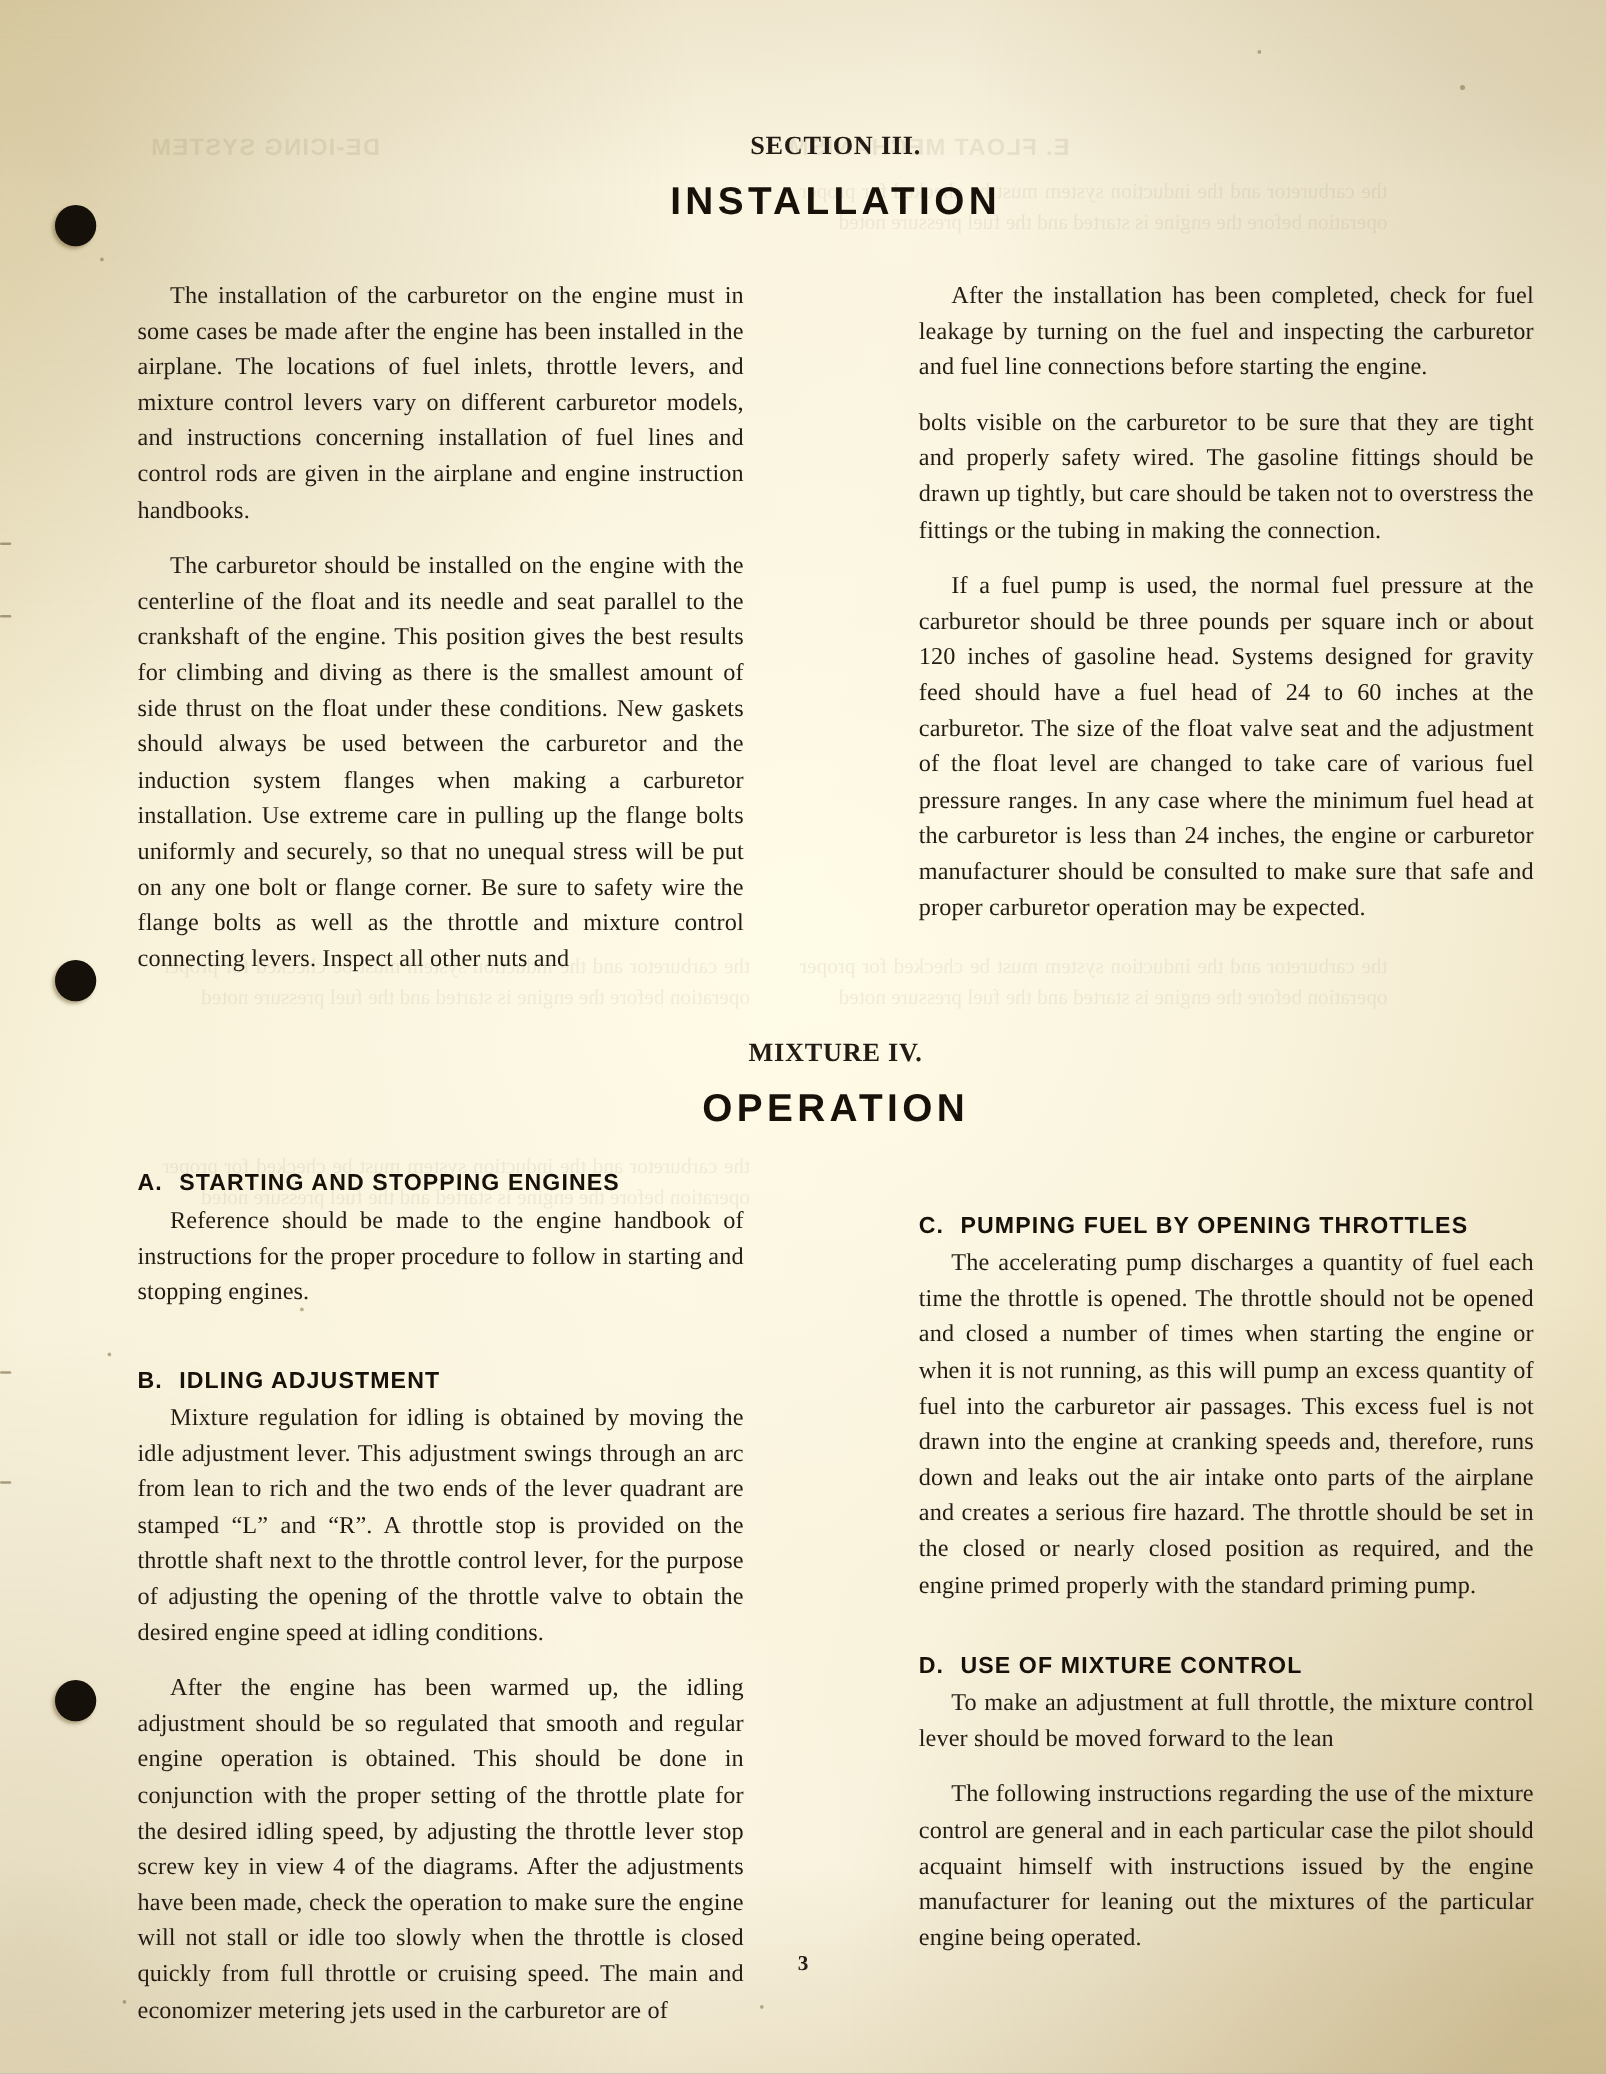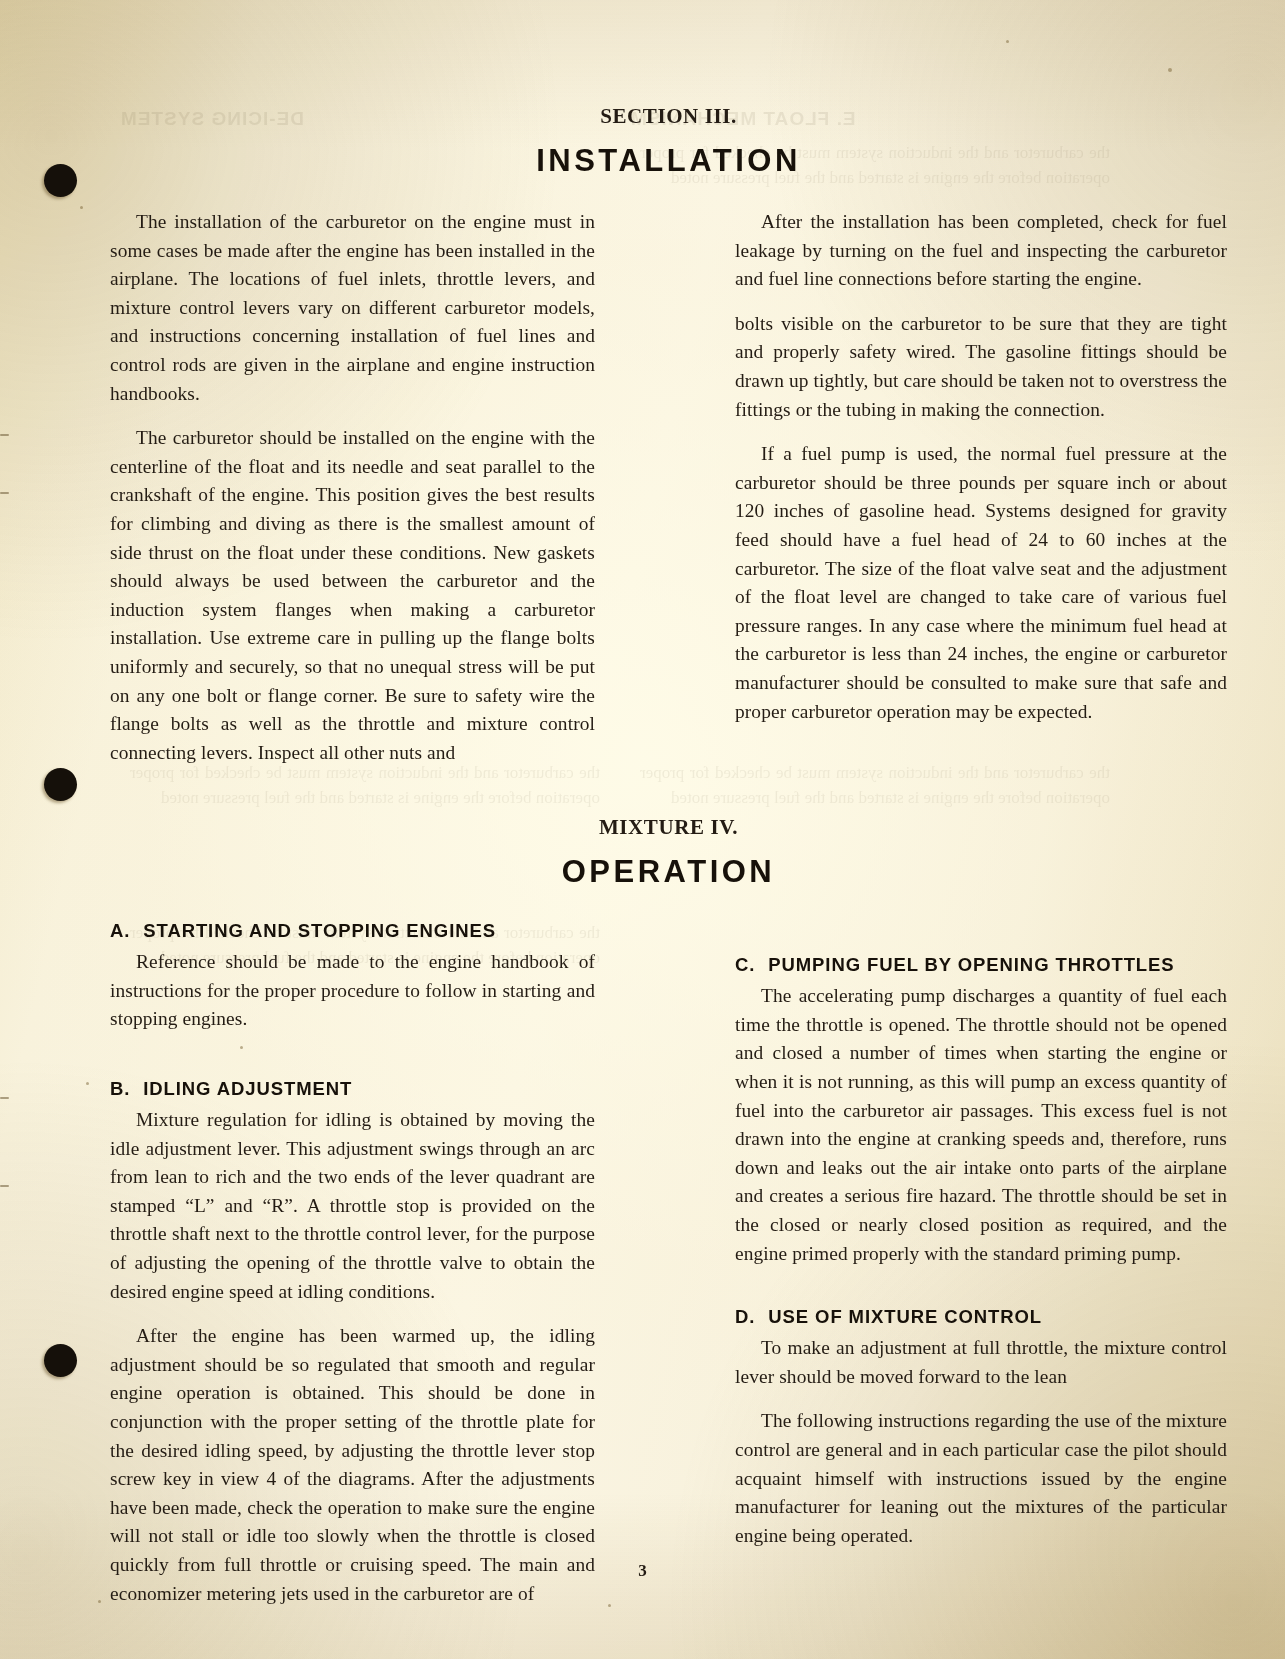--- a/index.html
+++ b/index.html
@@ -191,21 +191,21 @@
   <div class="speck" style="left:240px; top:1046px; width:3px; height:3px;"></div>
   <div class="speck" style="left:608px; top:1604px; width:3px; height:3px;"></div>
   <div class="speck" style="left:98px; top:1600px; width:3px; height:3px;"></div>
 
   <div class="content" style="padding:104px 58px 0 110px;">
 
     <div>
       <p class="sec-label">SECTION III.</p>
       <h1 class="sec-title">INSTALLATION</h1>
 
-      <div class="columns" style="margin-top:29px;">
+      <div class="columns" style="margin-top:44px;">
         <div class="col left">
           <p class="body">The installation of the carburetor on the engine must in some cases be made after the engine has been installed in the airplane.  The locations of fuel inlets, throttle levers, and mixture control levers vary on different carburetor models, and instructions concerning installation of fuel lines and control rods are given in the airplane and engine instruction handbooks.</p>
           <p class="body">The carburetor should be installed on the engine with the centerline of the float and its needle and seat parallel to the crankshaft of the engine.  This position gives the best results for climbing and diving as there is the smallest amount of side thrust on the float under these conditions.  New gaskets should always be used between the carburetor and the induction system flanges when making a carburetor installation.  Use extreme care in pulling up the flange bolts uniformly and securely, so that no unequal stress will be put on any one bolt or flange corner.  Be sure to safety wire the flange bolts as well as the throttle and mixture control connecting levers.  Inspect all other nuts and</p>
         </div>
         <div class="col right">
           <p class="body">After the installation has been completed, check for fuel leakage by turning on the fuel and inspecting the carburetor and fuel line connections before starting the engine.</p>
           <p class="body cont">bolts visible on the carburetor to be sure that they are tight and properly safety wired.  The gasoline fittings should be drawn up tightly, but care should be taken not to overstress the fittings or the tubing in making the connection.</p>
           <p class="body">If a fuel pump is used, the normal fuel pressure at the carburetor should be three pounds per square inch or about 120 inches of gasoline head.  Systems designed for gravity feed should have a fuel head of 24 to 60 inches at the carburetor.  The size of the float valve seat and the adjustment of the float level are changed to take care of various fuel pressure ranges.  In any case where the minimum fuel head at the carburetor is less than 24 inches, the engine or carburetor manufacturer should be consulted to make sure that safe and proper carburetor operation may be expected.</p>
         </div>
       </div>

